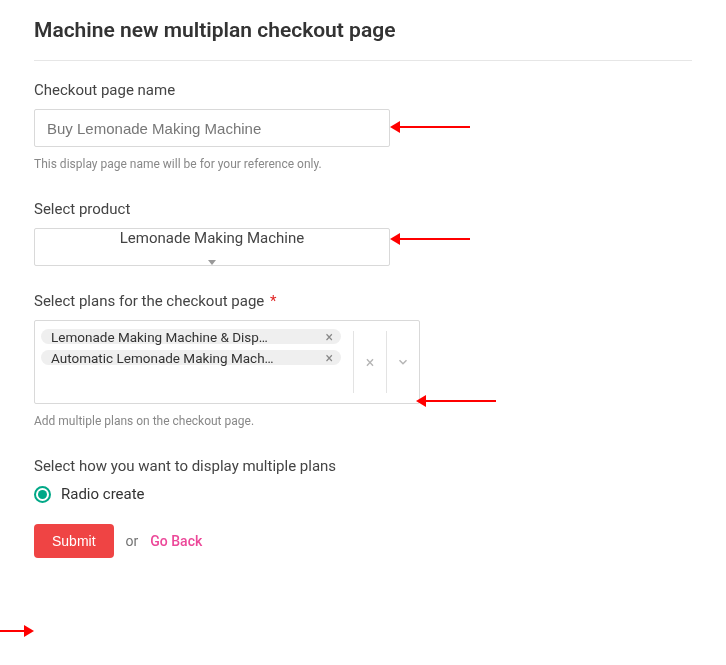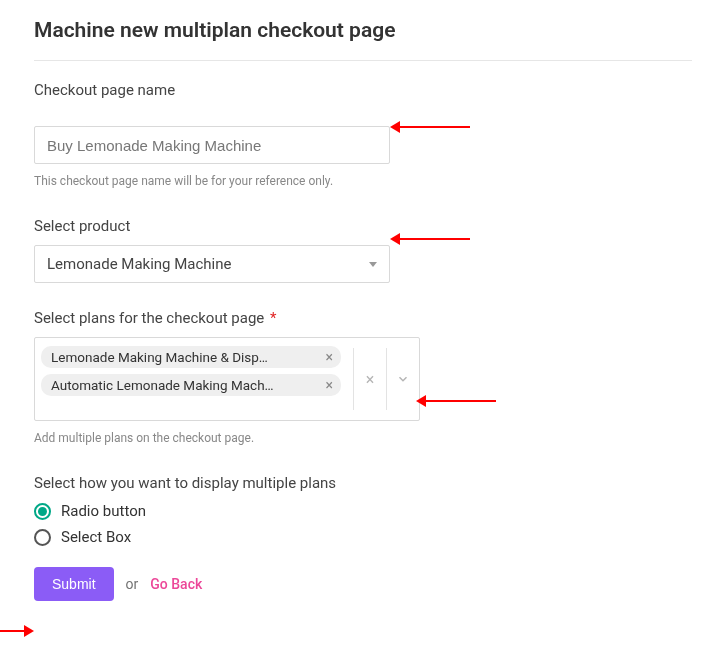--- a/index.html
+++ b/index.html
@@ -42,33 +42,33 @@
   }
   .text-input {
     width: 356px;
     height: 38px;
     border: 1px solid #d9d9d9;
     border-radius: 2px;
     padding: 0 12px;
     font-size: 15px;
     color: #777;
     background: #fff;
-    margin-top: 17px;
   }
   .select-wrap {
     width: 356px;
     height: 38px;
     border: 1px solid #d9d9d9;
     border-radius: 2px;
     padding: 0 12px;
     display: flex;
     align-items: center;
     justify-content: space-between;
     background: #fff;
     cursor: pointer;
+    flex-direction: column;
   }
   .select-value { font-size: 15px; color: #444; }
   .caret-down-sm {
     width: 0; height: 0;
     border-left: 4px solid transparent;
     border-right: 4px solid transparent;
     border-top: 5px solid #999;
   }
 
   .multiselect {
@@ -82,21 +82,21 @@
   .chips-area {
     flex: 1;
     padding: 8px 6px;
     display: flex;
     flex-direction: column;
     gap: 6px;
   }
   .chip {
     background: #efefef;
     border-radius: 10px;
-    height: 22px;
+    height: 15px;
     display: flex;
     align-items: center;
     justify-content: space-between;
     padding: 0 8px 0 10px;
     font-size: 13.5px;
     color: #333;
     max-width: 300px;
   }
   .chip-x {
     color: #888;
@@ -139,21 +139,21 @@
   }
   .radio-label { font-size: 15px; color: #333; }
 
   .actions {
     display: flex;
     align-items: center;
     gap: 12px;
     margin-top: 10px;
   }
   .btn-primary {
-    background: #8b5cf6;
+    background: #ef4444;
     color: #fff;
     border: none;
     border-radius: 4px;
     height: 34px;
     padding: 0 18px;
     font-size: 14px;
     font-weight: 500;
     cursor: pointer;
   }
   .or-text { font-size: 14px; color: #737373; }
@@ -197,21 +197,21 @@
 </head>
 <body>
 
 <div class="page">
   <h1 class="page-title">Machine new multiplan checkout page</h1>
   <hr class="hr">
 
   <div class="group">
     <div class="label">Checkout page name</div>
     <input class="text-input" type="text" value="Buy Lemonade Making Machine" style="">
-    <div class="help">This checkout page name will be for your reference only.</div>
+    <div class="help">This display page name will be for your reference only.</div>
   </div>
 
   <div class="group">
     <div class="label">Select product</div>
     <div class="select-wrap">
       <span class="select-value">Lemonade Making Machine</span>
       <span class="caret-down-sm"></span>
     </div>
   </div>
 
@@ -244,25 +244,21 @@
     </div>
     <div class="help">Add multiple plans on the checkout page.</div>
   </div>
 
   <div class="group" style="margin-bottom:21px;">
     <div class="label">Select how you want to display multiple plans</div>
     <div class="radio-row">
       <span class="radio selected">
           <span class="dot"></span>
         </span>
-      <span class="radio-label">Radio button</span>
-    </div>
-    <div class="radio-row">
-      <span class="radio"></span>
-      <span class="radio-label">Select Box</span>
+      <span class="radio-label">Radio create</span>
     </div>
   </div>
 
   <div class="actions">
     <button class="btn-primary">Submit</button>
     <span class="or-text">or</span>
     <a class="link">Go Back</a>
   </div>
 
   <div class="arrow-r" style="top:126px; left:400px;"></div>

